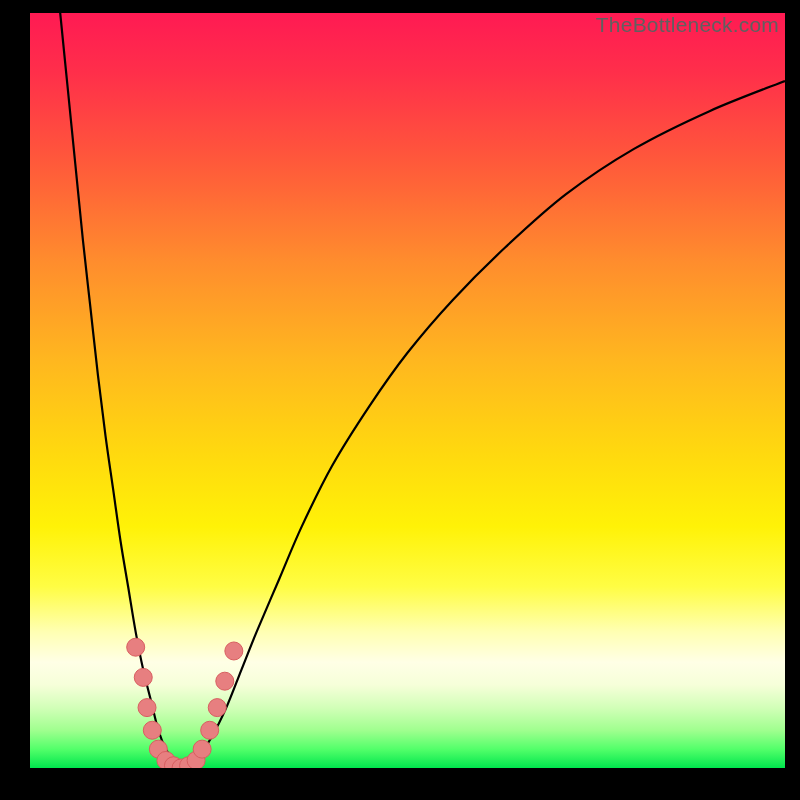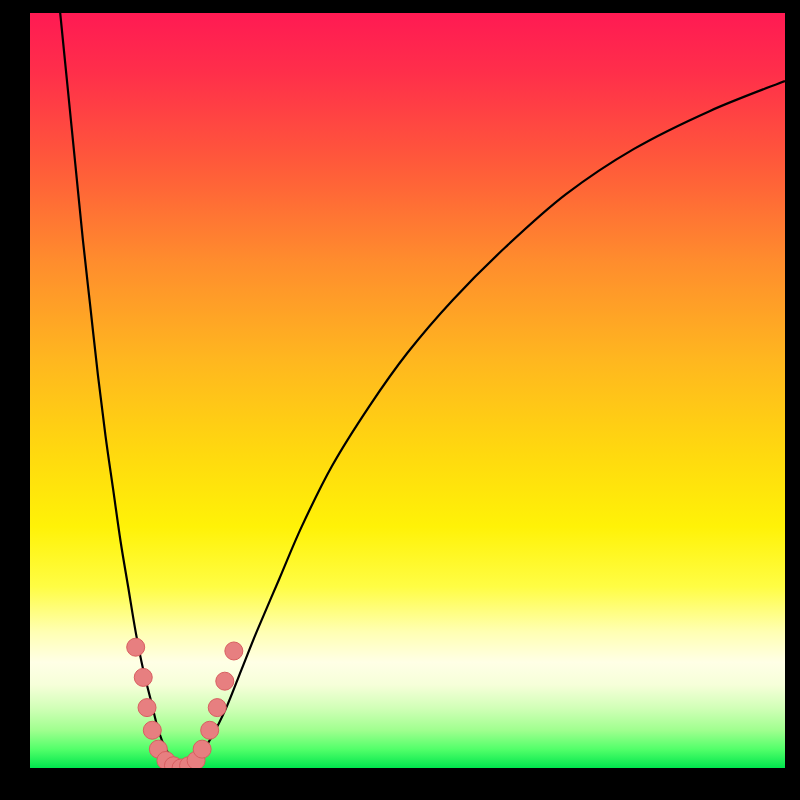--- a/index.html
+++ b/index.html
@@ -55,20 +55,21 @@
     position: absolute;
     left: 0;
     top: 0;
   }
 </style>
 </head>
 <body>
 
 <div class="frame">
   <div class="plot">
+    <div class="watermark">TheBottleneck.com</div>
 
     <svg id="chart-svg" width="755" height="755" viewBox="0 0 755 755">
       <path id="curve-path" fill="none" stroke="#000000" stroke-width="2.2" d="M 30.2 0 C 31.458333333333332 12.583333333333334, 35.233333333333334 50.33333333333333, 37.75 75.5 C 40.266666666666666 100.66666666666667, 42.78333333333333 125.83333333333333, 45.3 151 C 47.81666666666666 176.16666666666666, 50.33333333333334 202.59166666666667, 52.85000000000001 226.5 C 55.366666666666674 250.40833333333333, 57.88333333333333 271.8, 60.4 294.45 C 62.916666666666664 317.09999999999997, 65.43333333333334 341.0083333333333, 67.95 362.4 C 70.46666666666667 383.79166666666663, 72.98333333333333 403.925, 75.5 422.8 C 78.01666666666667 441.675, 80.53333333333333 458.0333333333333, 83.05 475.65 C 85.56666666666666 493.26666666666665, 88.08333333333333 512.1416666666667, 90.6 528.5 C 93.11666666666666 544.8583333333333, 95.63333333333334 558.6999999999999, 98.15 573.8 C 100.66666666666667 588.9, 103.18333333333335 605.2583333333333, 105.70000000000002 619.1 C 108.21666666666668 632.9416666666667, 110.73333333333333 645.5250000000001, 113.25 656.85 C 115.76666666666667 668.175, 118.28333333333333 676.9833333333333, 120.8 687.05 C 123.31666666666666 697.1166666666666, 125.83333333333336 709.0708333333333, 128.35000000000002 717.25 C 130.8666666666667 725.4291666666667, 133.38333333333335 731.0916666666667, 135.9 736.125 C 138.41666666666666 741.1583333333333, 140.93333333333334 744.3041666666667, 143.45 747.45 C 145.96666666666664 750.5958333333334, 148.48333333333335 753.7416666666667, 151 755 C 153.51666666666665 756.2583333333333, 156.0333333333333 756.2583333333333, 158.54999999999998 755 C 161.06666666666666 753.7416666666667, 162.325 752.4833333333333, 166.1 747.45 C 169.875 742.4166666666667, 176.16666666666666 733.6083333333333, 181.2 724.8 C 186.23333333333332 715.9916666666666, 191.26666666666668 705.925, 196.3 694.6 C 201.33333333333334 683.2750000000001, 206.3666666666667 669.4333333333334, 211.40000000000003 656.85 C 216.43333333333337 644.2666666666667, 220.20833333333334 634.2, 226.5 619.1 C 232.79166666666666 604, 241.6 583.8666666666667, 249.15 566.25 C 256.7 548.6333333333333, 262.9916666666667 532.275, 271.8 513.4 C 280.60833333333335 494.525, 290.675 473.1333333333333, 302 453 C 313.325 432.8666666666667, 327.1666666666667 411.475, 339.75 392.6 C 352.3333333333333 373.725, 363.6583333333333 357.3666666666666, 377.5 339.74999999999994 C 391.3416666666667 322.13333333333327, 406.4416666666667 304.51666666666665, 422.80000000000007 286.9 C 439.1583333333334 269.2833333333333, 456.775 251.6666666666667, 475.65 234.05000000000007 C 494.525 216.43333333333342, 514.6583333333333 197.55833333333337, 536.05 181.20000000000005 C 557.4416666666666 164.84166666666673, 580.0916666666667 149.74166666666676, 604 135.9000000000001 C 627.9083333333333 122.05833333333341, 654.3333333333334 109.47500000000001, 679.5 98.14999999999998 C 704.6666666666666 86.82499999999995, 742.4166666666666 72.98333333333328, 755 67.94999999999993"></path>
       <g id="markers-group">
           <circle cx="105.70000000000002" cy="634.2" r="9" fill="#e77f80" stroke="#d85e60" stroke-width="1"></circle>
           <circle cx="113.25" cy="664.4" r="9" fill="#e77f80" stroke="#d85e60" stroke-width="1"></circle>
           <circle cx="117.025" cy="694.6" r="9" fill="#e77f80" stroke="#d85e60" stroke-width="1"></circle>
           <circle cx="122.31" cy="717.25" r="9" fill="#e77f80" stroke="#d85e60" stroke-width="1"></circle>
           <circle cx="128.35000000000002" cy="736.125" r="9" fill="#e77f80" stroke="#d85e60" stroke-width="1"></circle>
           <circle cx="135.9" cy="747.45" r="9" fill="#e77f80" stroke="#d85e60" stroke-width="1"></circle>

